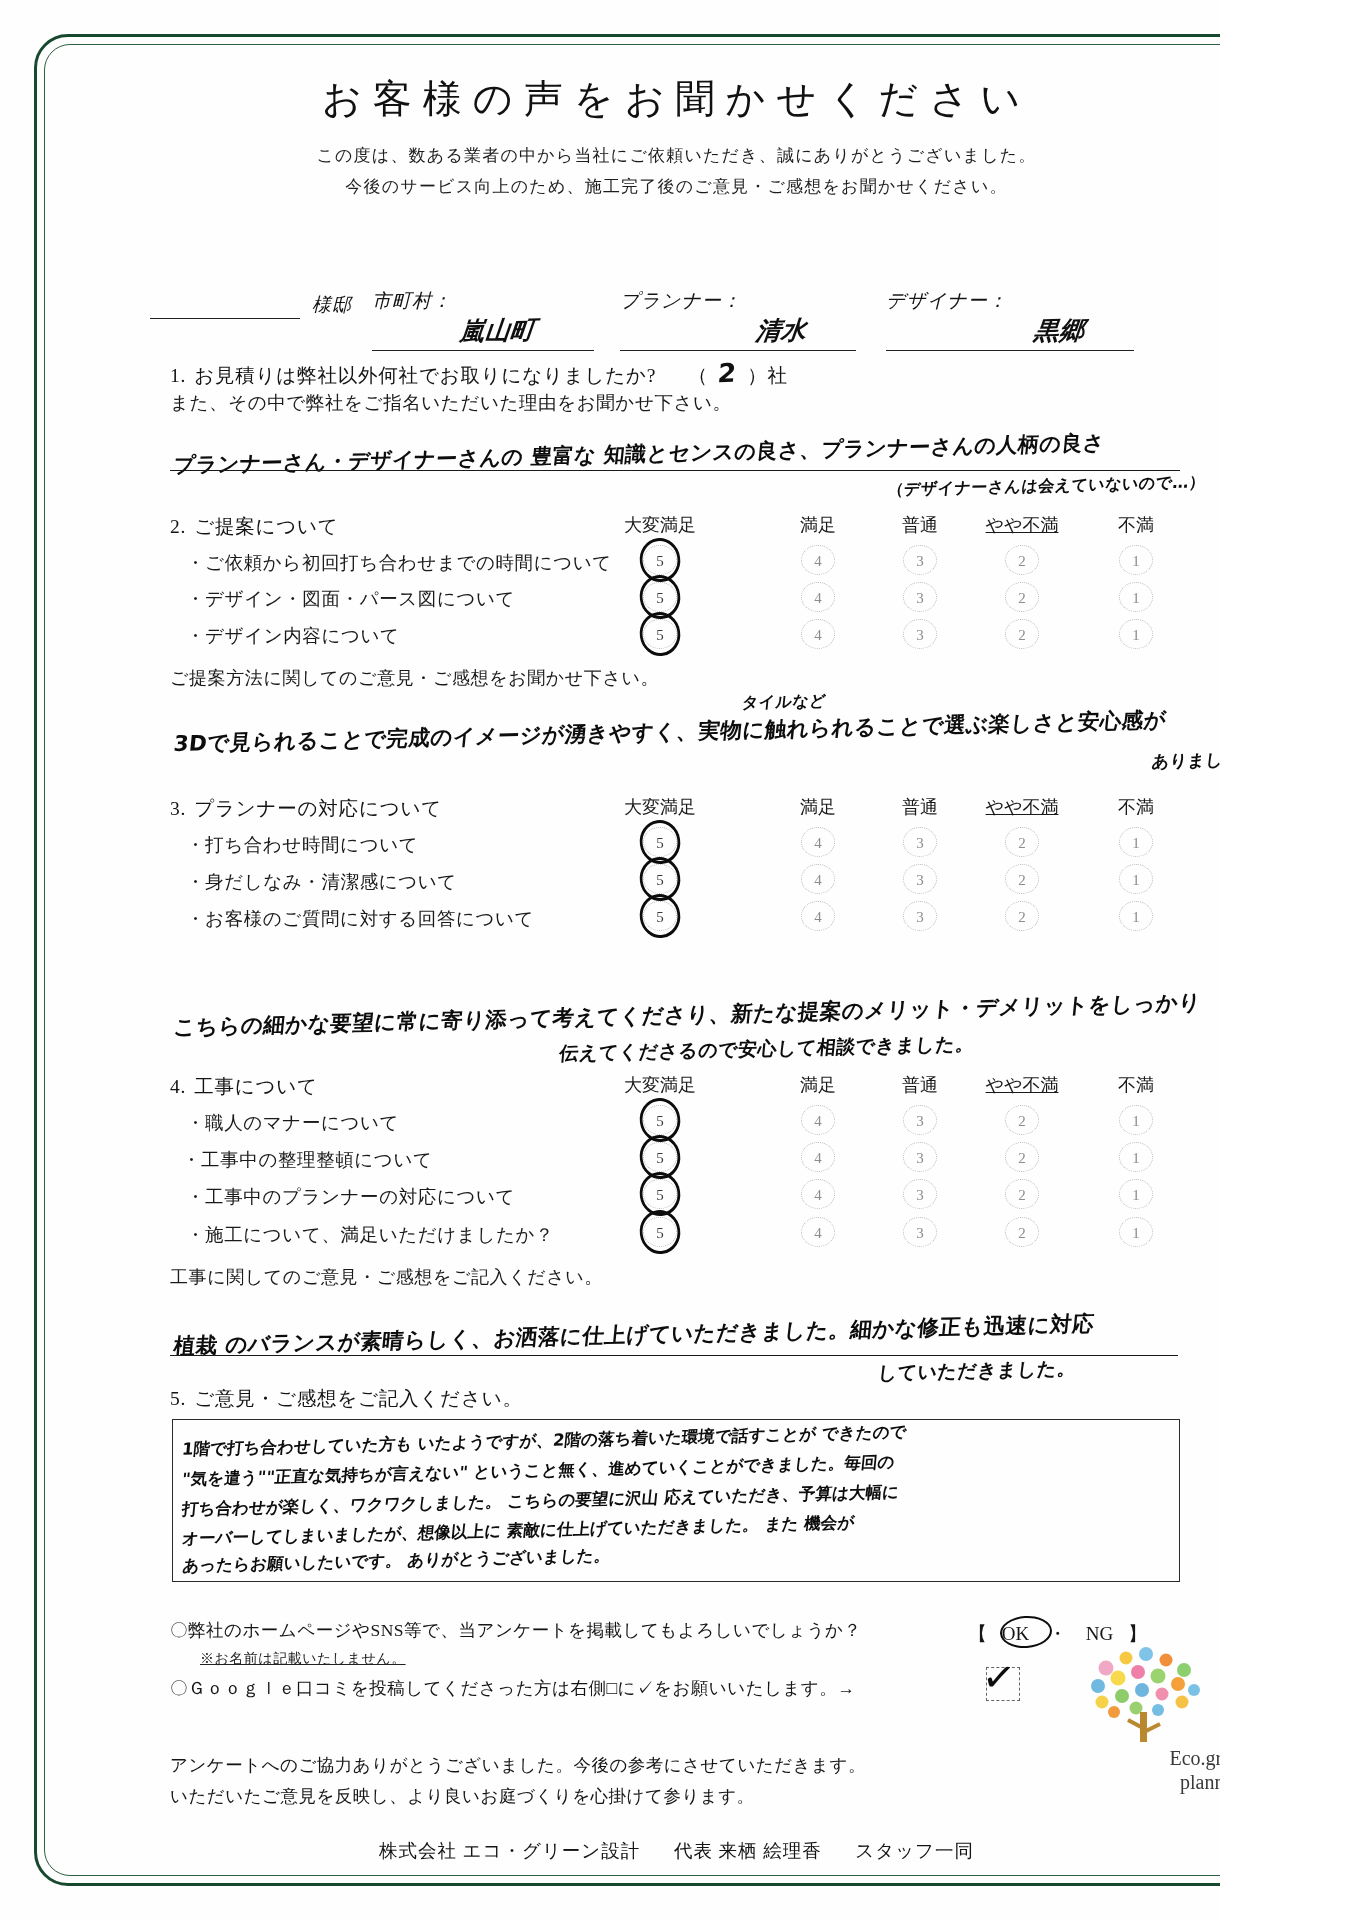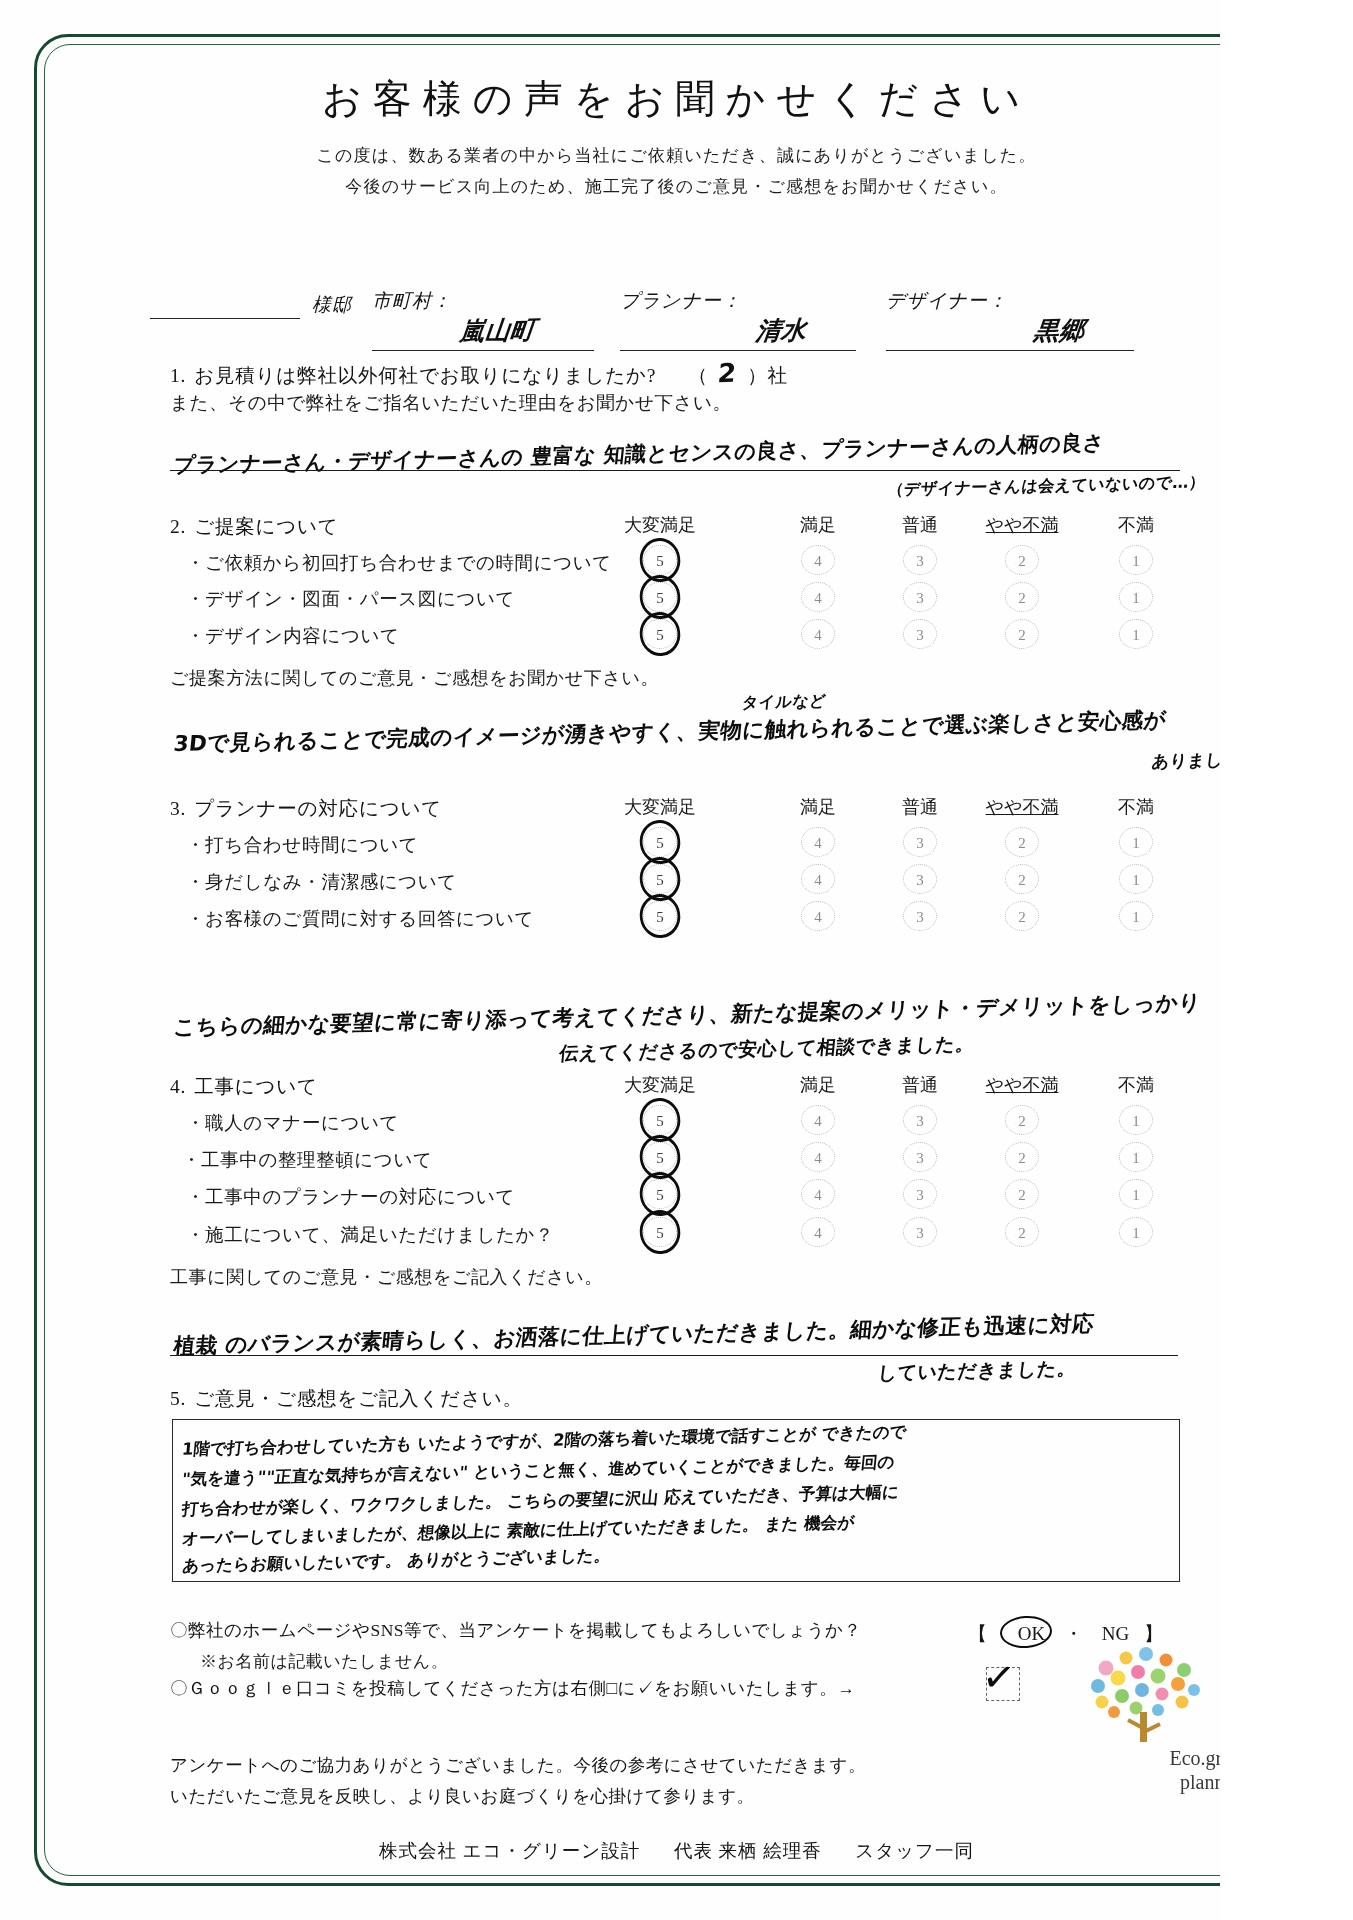--- a/index.html
+++ b/index.html
@@ -206,24 +206,25 @@
   
   .foot {
     position: absolute;
     font-size: 17.5px;
     letter-spacing: 0.5px;
     color: #151515;
     white-space: nowrap;
   }
   .foot-small {
     position: absolute;
-    font-size: 17px;
+    font-size: 14px;
     letter-spacing: 0.5px;
     color: #222;
     white-space: nowrap;
+    text-decoration: underline;
   }
   .okng {
     position: absolute;
     left: 968px; top: 1621px;
     font-size: 19px;
     color: #151515;
     white-space: nowrap;
   }
   .ok-ellipse {
     position: absolute;
@@ -383,21 +384,21 @@
       <div class="cb-line hand-slant" style="top:70px;">打ち合わせが楽しく、ワクワクしました。 こちらの要望に沢山 応えていただき、予算は大幅に</div>
       <div class="cb-line hand-slant" style="top:100px;">オーバーしてしまいましたが、想像以上に 素敵に仕上げていただきました。 また 機会が</div>
       <div class="cb-line hand-slant" style="top:130px;">あったらお願いしたいです。 ありがとうございました。</div>
     </div>
 
     <div class="foot" style="left:170px; top:1618px;">〇弊社のホームページやSNS等で、当アンケートを掲載してもよろしいでしょうか？</div>
     <div class="foot-small" style="left:200px; top:1650px;">※お名前は記載いたしません。</div>
 
     <div class="okng">
       <span>【</span>
-      <span style="margin:0 14px 0 26px;text-align:right;">OK</span>
+      <span style="margin:0 14px 0 10px;text-align:right;">OK</span>
       <span>・</span>
       <span style="margin:0 10px 0 14px;">NG</span>
       <span>】</span>
     </div>
     <div class="ok-ellipse"></div>
 
     <div class="foot" style="left:170px; top:1676px;">〇Ｇｏｏｇｌｅ口コミを投稿してくださった方は右側□に✓をお願いいたします。→</div>
     <div class="check-square"></div>
     <div class="check-glyph">✓</div>
 

